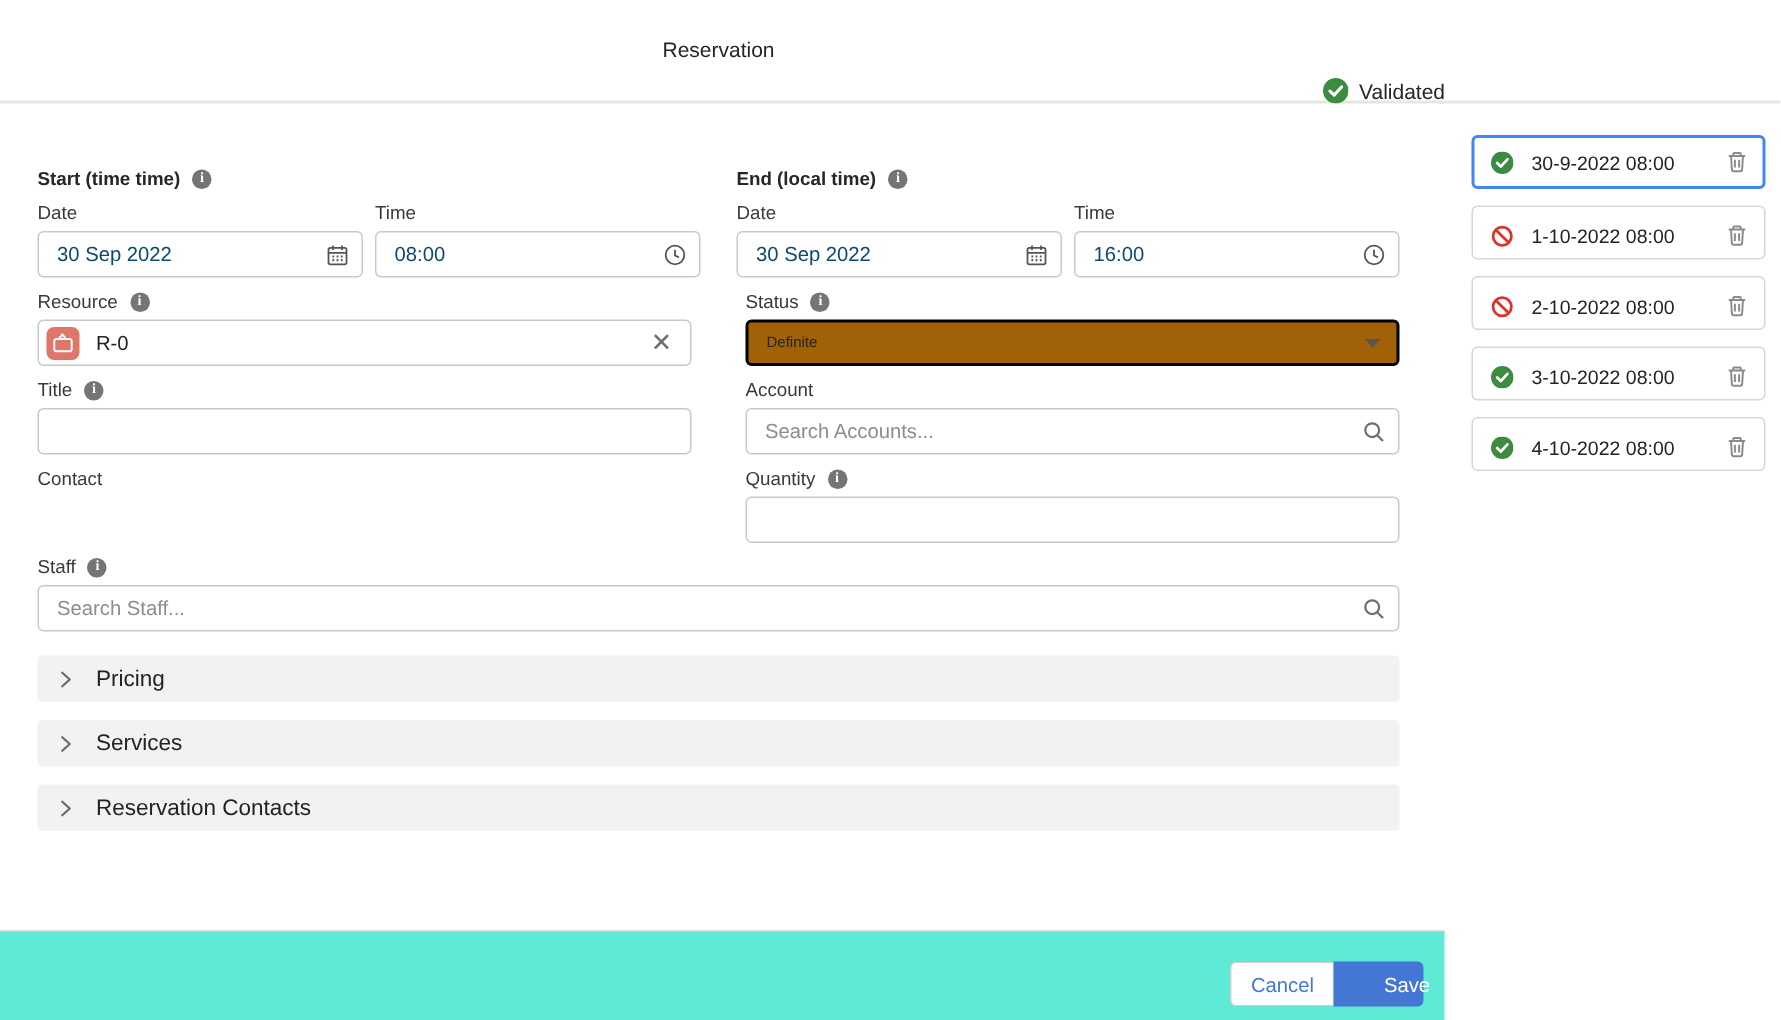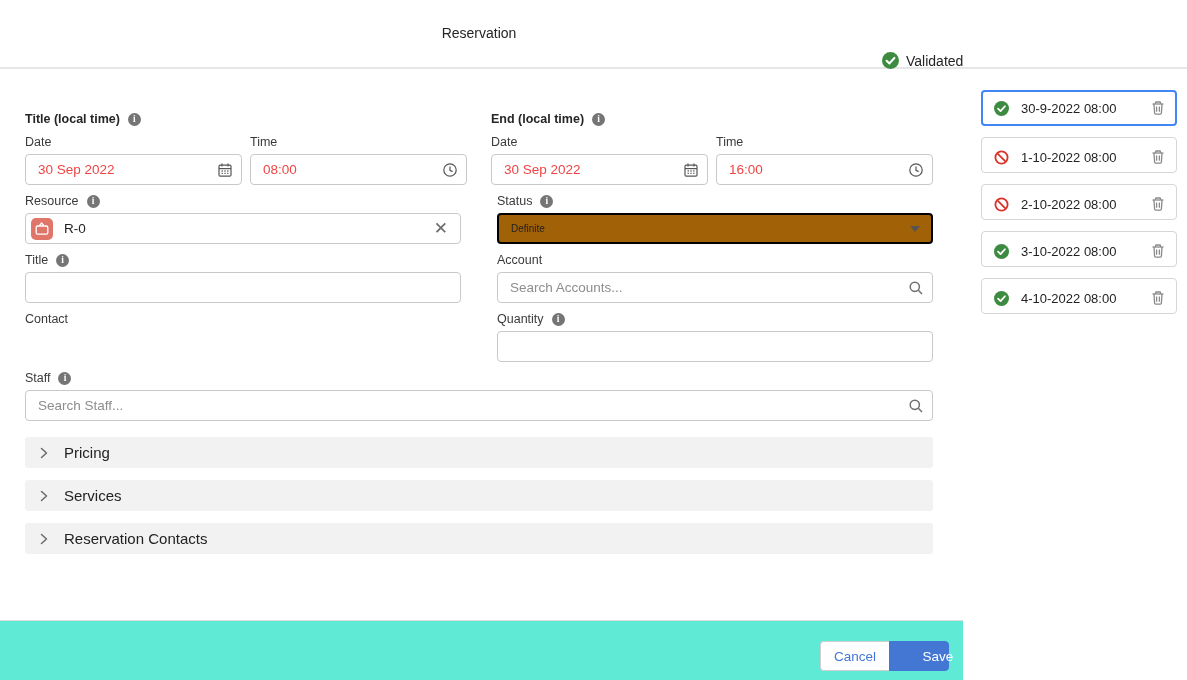--- a/index.html
+++ b/index.html
@@ -13,21 +13,21 @@
 
   
   .form-col { position:absolute; left:25px; top:112px; width:908px; }
   .dt-row { display:flex; gap:24px; }
   .dt-block { width:442px; }
   .block-label { display:flex; align-items:center; gap:8px; font-weight:bold; font-size:12.5px; color:#262626; margin-bottom:9px; }
   .fields { display:flex; gap:8px; }
   .field-group { width:217px; }
   .small-label { font-size:12.5px; color:#3a3a3a; margin-bottom:5px; }
   .input-wrap { position:relative; }
-  input.txt { width:100%; height:31px; border:1px solid #c9c9c9; border-radius:4px; padding:0 44px 0 12px; font-size:13.5px; color:#ef4444; font-family:inherit; background:#fff; outline:none; }
+  input.txt { width:100%; height:31px; border:1px solid #c9c9c9; border-radius:4px; padding:0 44px 0 12px; font-size:13.5px; color:#0c4a6e; font-family:inherit; background:#fff; outline:none; }
   input.txt.no-icon { padding-right:12px; }
   input.txt::placeholder { color:#8d8d8d; }
   .input-icon { position:absolute; right:9px; top:50%; transform:translateY(-50%); display:flex; align-items:center; }
 
   
   .info { display:inline-flex; width:13px; height:13px; border-radius:50%; background:#757575; color:#fff; align-items:center; justify-content:center; font-size:9.5px; font-weight:bold; font-family:"Liberation Serif",serif; flex:none; }
 
   
   .section-bar { display:flex; align-items:center; gap:13px; height:31px; background:#f2f2f2; border-radius:3px; padding-left:12px; margin-top:14px; cursor:pointer; }
   .section-bar .sec-title { font-size:15px; color:#222; }
@@ -131,21 +131,21 @@
         </span>
       <span>Validated</span>
     </div>
   </div>
 
   <div class="form-col">
 
     <div class="dt-row">
       <div class="dt-block">
         <div class="block-label">
-          <span>Title (local time)</span>
+          <span>Start (time time)</span>
           <span class="info">i</span>
         </div>
         <div class="fields">
           <div class="field-group">
             <div class="small-label">Date</div>
             <div class="input-wrap">
               <input class="txt" value="30 Sep 2022" style="">
               <span class="input-icon">
                   <svg width="16" height="16" viewBox="0 0 16 16">
                     <use href="#i-cal"></use>

